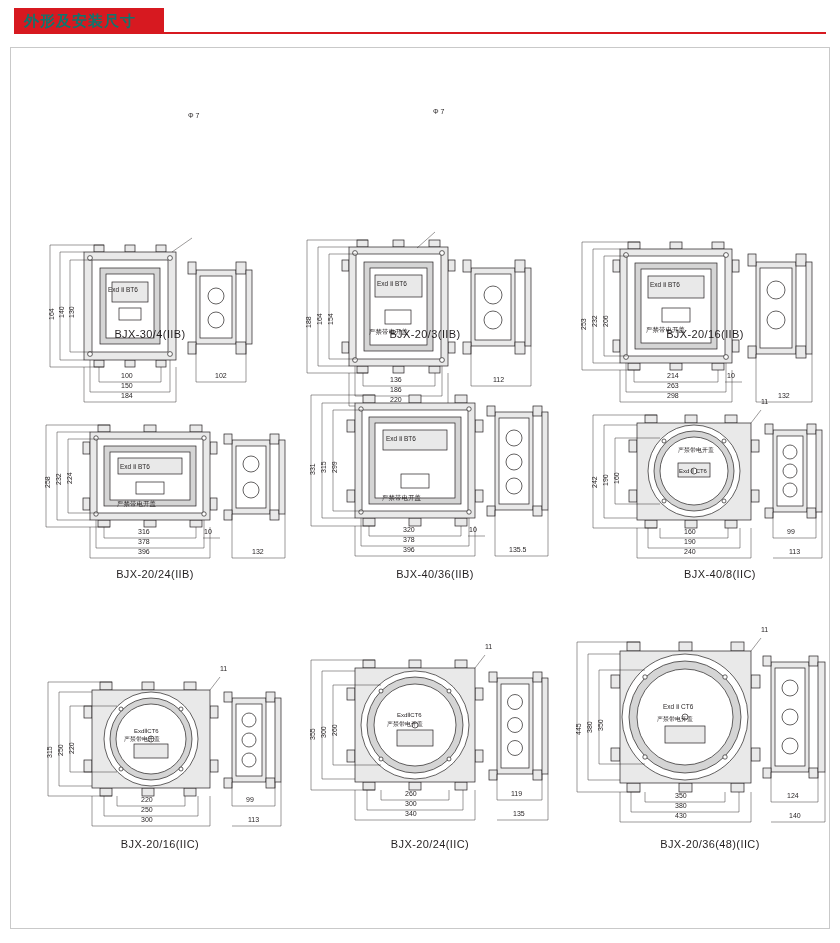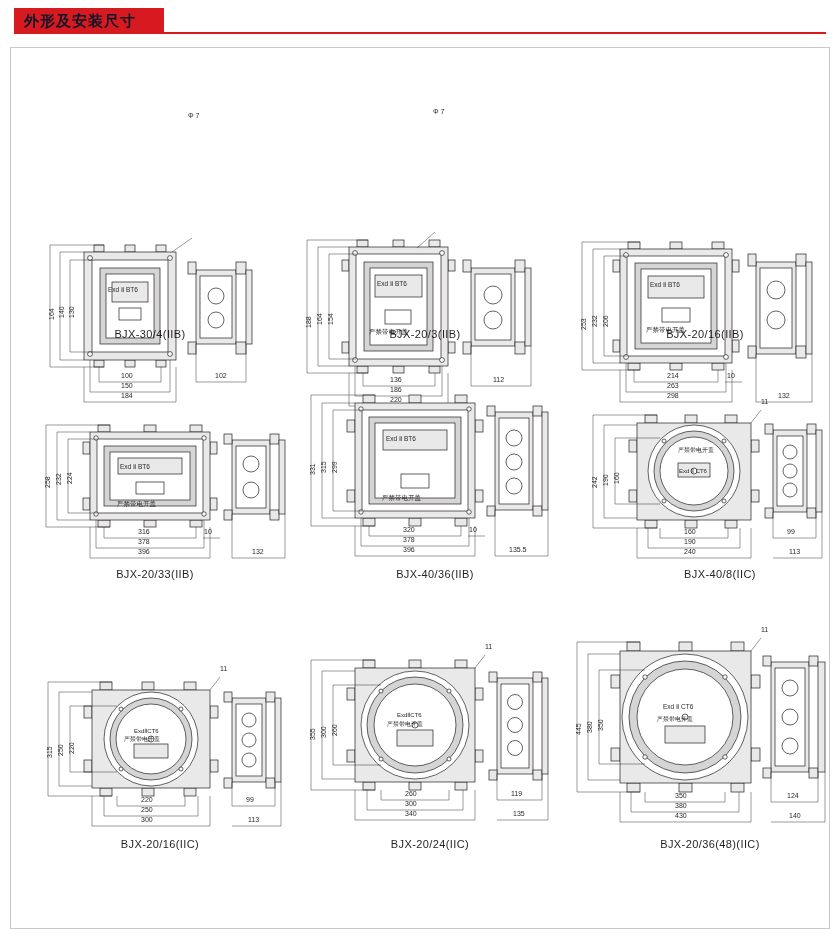--- a/index.html
+++ b/index.html
@@ -8,21 +8,21 @@
     font-family:"Liberation Sans","DejaVu Sans",sans-serif;
     color:#231f20;overflow:hidden;
   }
   .page{position:relative;width:840px;height:943px;}
 
   
   .header{position:absolute;left:0;top:8px;width:840px;height:30px;}
   .header-bar{position:absolute;left:14px;top:0;width:150px;height:26px;background:#d71920;}
   .header-title{
     position:absolute;left:24px;top:2px;height:22px;line-height:22px;
-    color:#0f172a;font-size:15px;font-weight:bold;letter-spacing:1px;
+    color:#0f766e;font-size:15px;font-weight:bold;letter-spacing:1px;
   }
   .header-rule{position:absolute;left:164px;top:24px;width:662px;height:2px;background:#d71920;}
 
   
   .frame{position:absolute;left:10px;top:47px;width:818px;height:880px;border:1px solid #c9c9c9;background:#fff;}
 
   
   .cell{position:absolute;}
   .cap{
     position:absolute;text-align:center;font-size:11px;color:#231f20;
@@ -333,21 +333,21 @@
     </svg>
     <div class="dimv" style="left:24px;top:118px;">258</div>
     <div class="dimv" style="left:35px;top:115px;">232</div>
     <div class="dimv" style="left:46px;top:114px;">224</div>
     <div class="dim" style="left:118px;top:158px;">316</div>
     <div class="dim" style="left:118px;top:168px;">378</div>
     <div class="dim" style="left:118px;top:178px;">396</div>
     <div class="dim" style="left:184px;top:158px;">10</div>
     <div class="dim" style="left:232px;top:178px;">132</div>
   </div>
-  <div class="cap" style="left:55px;top:568px;width:200px;">BJX-20/33(IIB)</div>
+  <div class="cap" style="left:55px;top:568px;width:200px;">BJX-20/24(IIB)</div>
 
   <div class="cell" style="left:285px;top:370px;width:275px;height:200px;">
     <svg width="275" height="200">
       <g class="ln">
         <rect class="fillg" x="78" y="25" width="12" height="8"></rect>
         <rect class="fillg" x="124" y="25" width="12" height="8"></rect>
         <rect class="fillg" x="170" y="25" width="12" height="8"></rect>
         <rect class="fillg" x="78" y="148" width="12" height="8"></rect>
         <rect class="fillg" x="124" y="148" width="12" height="8"></rect>
         <rect class="fillg" x="170" y="148" width="12" height="8"></rect>

